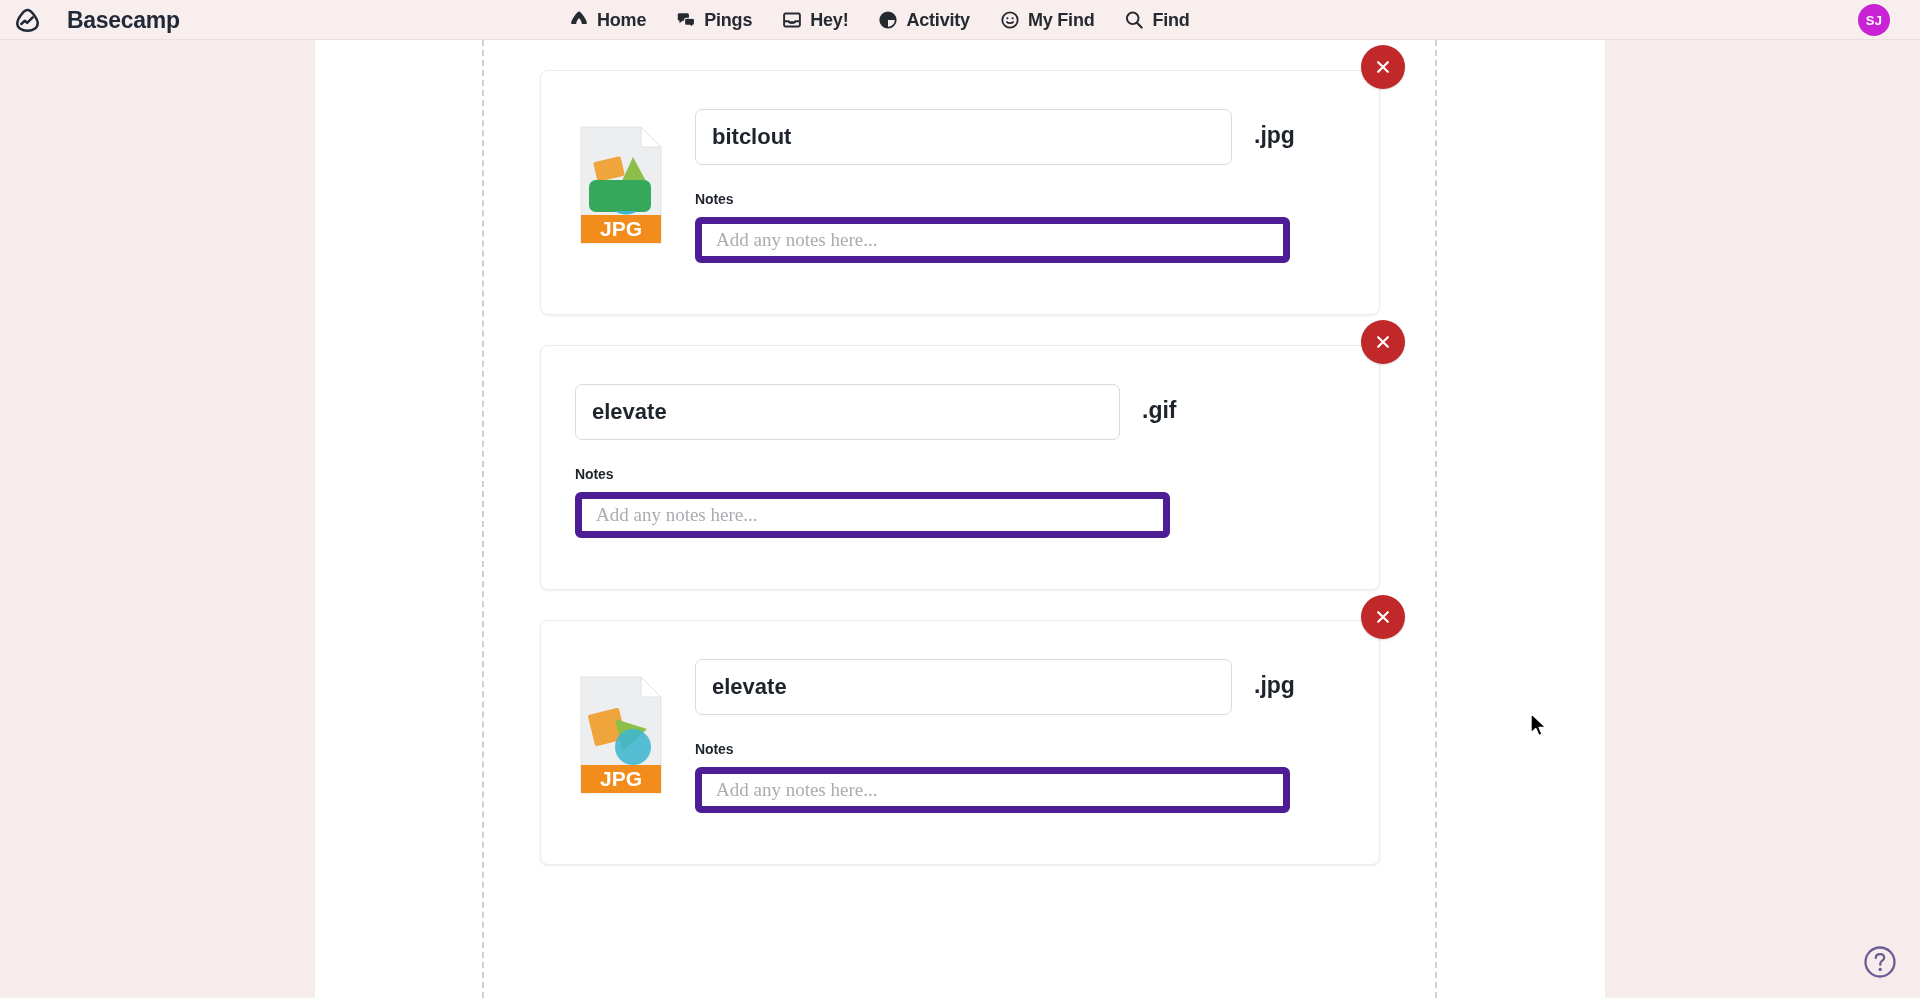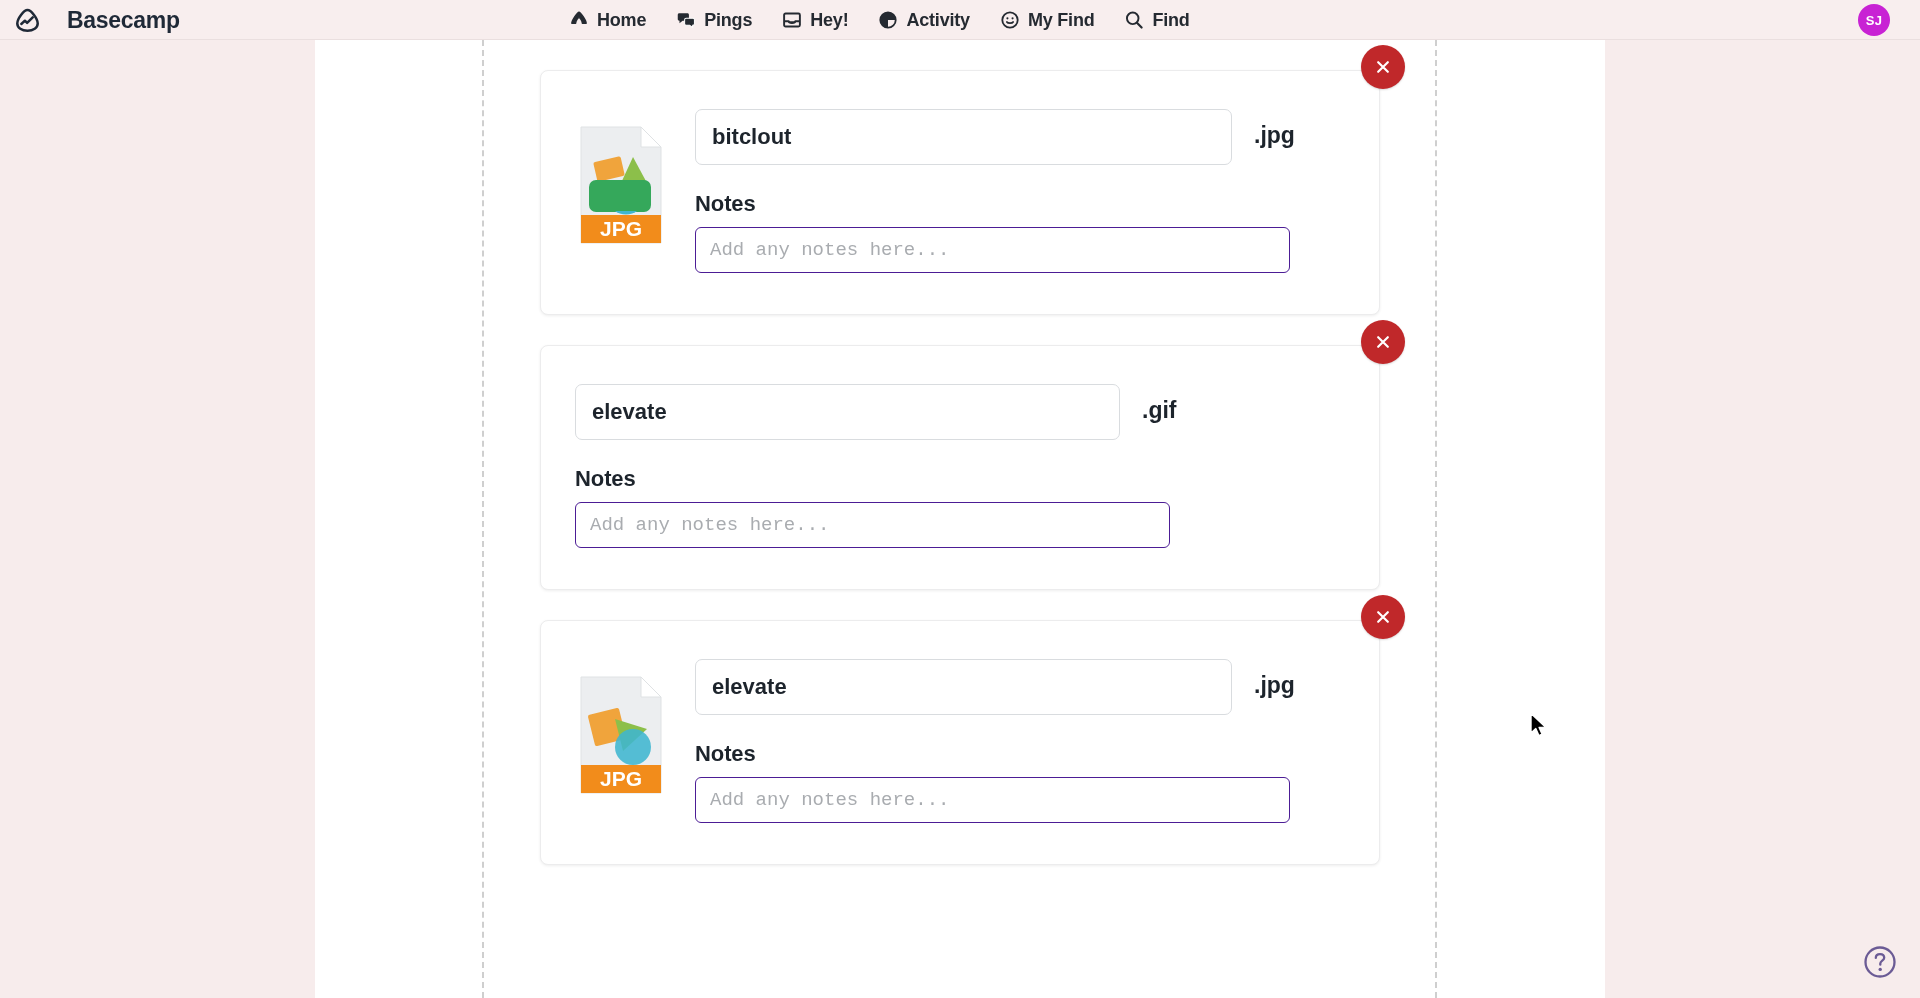--- a/index.html
+++ b/index.html
@@ -206,35 +206,35 @@
     font-size: 23px;
     font-weight: bold;
     color: #1d242c;
     margin-left: 10px;
     padding-bottom: 3px;
     white-space: nowrap;
   }
 
   .notes-label {
     margin-top: 26px;
-    font-size: 22px;
+    font-size: 14px;
     font-weight: bold;
     color: #1d242c;
     letter-spacing: -0.1px;
   }
 
   .notes-input {
     display: block;
     margin-top: 10px;
     width: 595px;
     height: 46px;
-    border: 1px solid #4c1d95;
+    border: 7px solid #4c1d95;
     border-radius: 6px;
     background: #ffffff;
-    font-family: Liberation Mono, monospace;
+    font-family: Liberation Serif, serif;
     font-size: 19px;
     color: #1d242c;
     padding: 0 14px;
     outline: none;
   }
   .notes-input::placeholder { color: #a9acb0; }
 
   
   .submit-row {
     margin-top: 4px;

